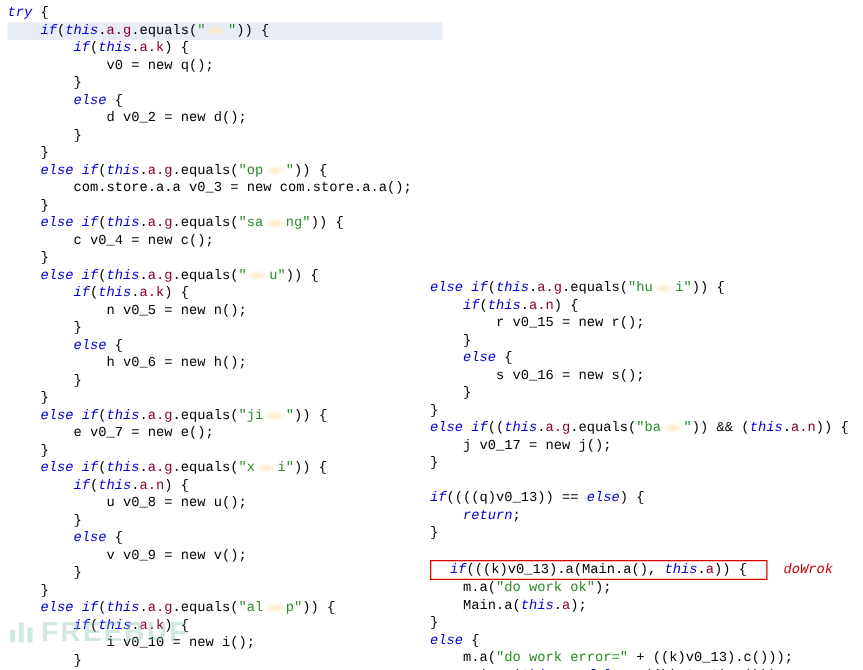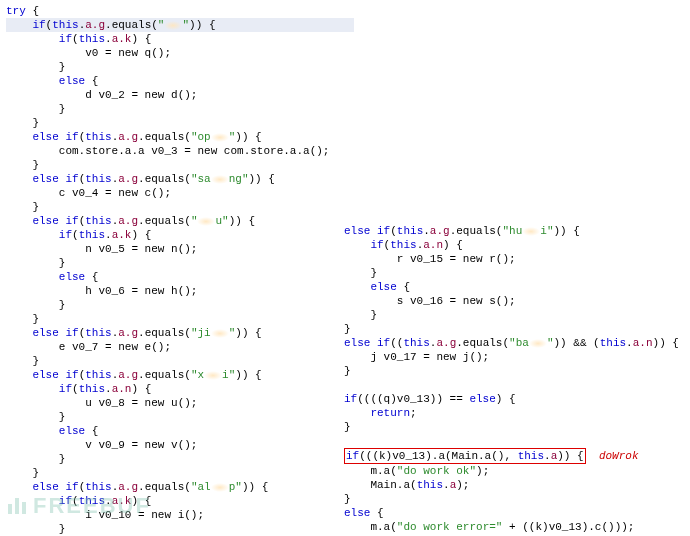--- a/index.html
+++ b/index.html
@@ -20,31 +20,31 @@
     white-space: pre;
   }
   #left-col {
     left: 6px;
     top: 4px;
   }
   #right-col {
     left: 344px;
     top: 224px;
   }
-  .kw { color: #0000d0; }
+  .kw { color: #0000d0; font-style: italic; }
   .field { color: #8a003a; }
   .str { color: #2e8b2e; }
   .red { color: #c00; font-style: italic; }
   .hl {
     background: #e8ecf5;
     display: inline-block;
   }
   .redbox {
     border: 1px solid #d00;
-    padding: 0 1px;
+    padding: 0 15px;
     display: inline-block;
   }
   .watermark {
     position: absolute;
     left: 8px;
     bottom: 22px;
     font-family: Arial, sans-serif;
     font-size: 22px;
     font-weight: bold;
     letter-spacing: 2px;

